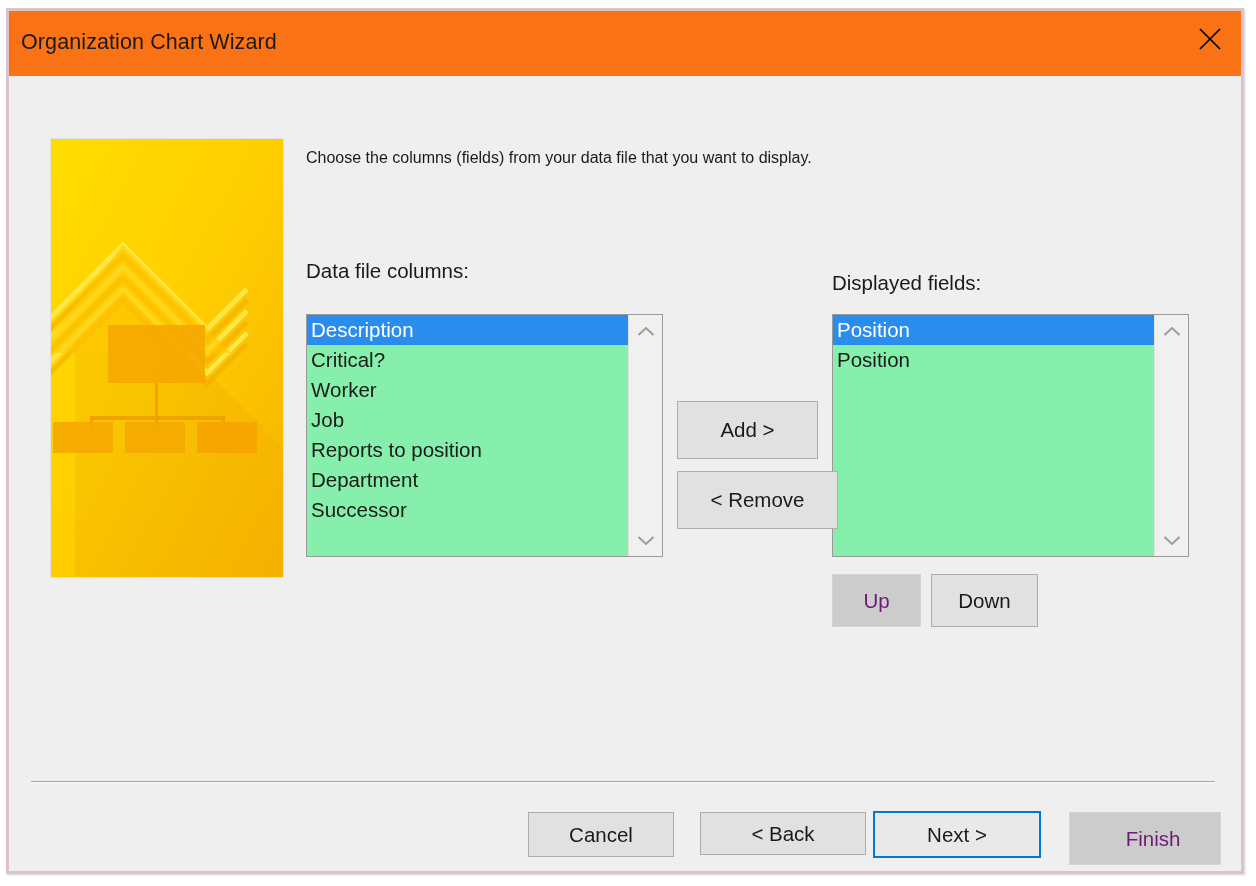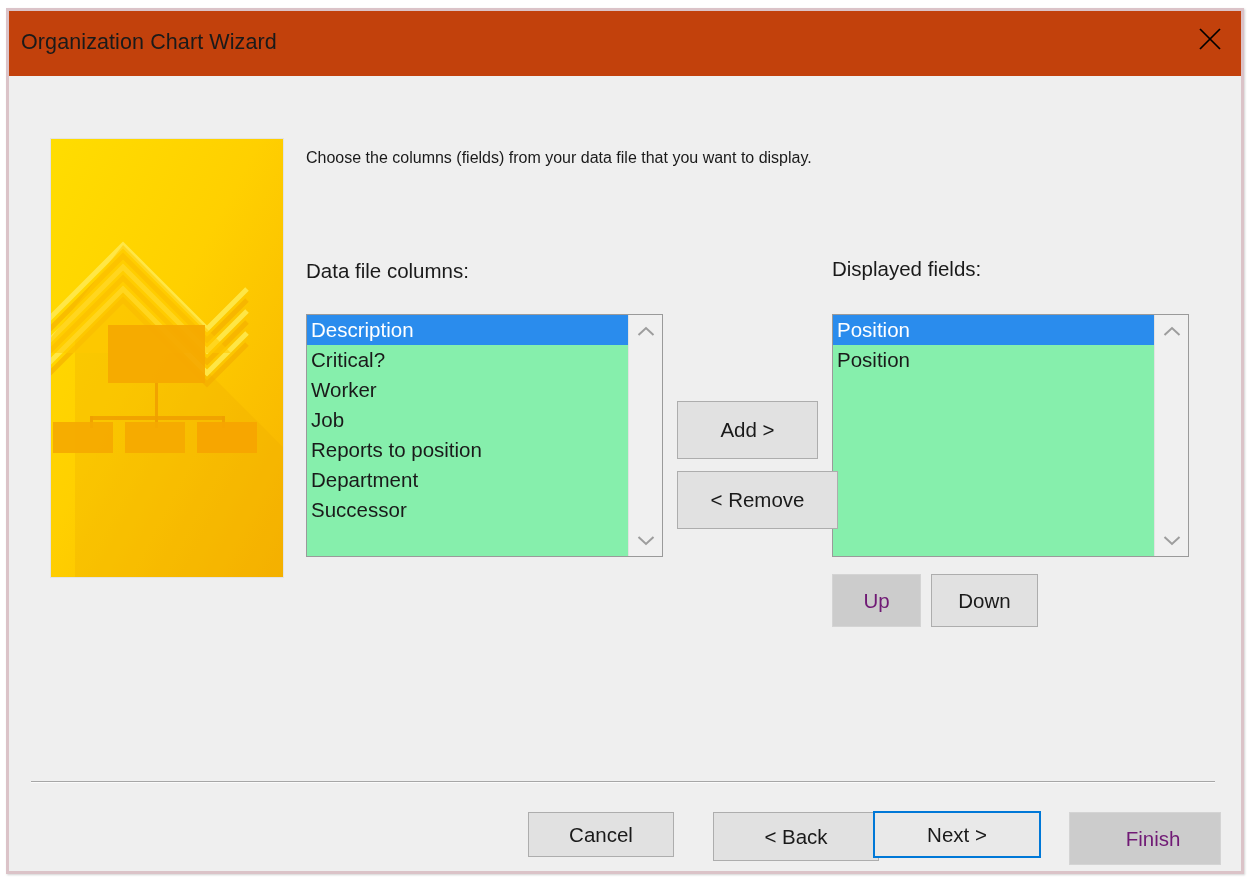--- a/index.html
+++ b/index.html
@@ -26,21 +26,21 @@
     background: #efefef;
     box-shadow: 1px 1px 2px rgba(0,0,0,0.18);
   }
 
   
   #title-bar {
     position: absolute;
     left: 0; top: 0;
     width: 100%;
     height: 65px;
-    background: #c2410c;
+    background: #f97316;
     box-sizing: border-box;
   }
   #window-title {
     position: absolute;
     left: 12px;
     top: 19px;
     font-size: 21.5px;
     color: #1a1a1a;
     letter-spacing: 0.1px;
     white-space: nowrap;
@@ -92,21 +92,21 @@
   }
 
   
   .field-label {
     position: absolute;
     font-size: 20.5px;
     color: #1a1a1a;
     white-space: nowrap;
   }
   #data-columns-label { left: 297px; top: 183px; }
-  #displayed-fields-label { left: 823px; top: 181px; }
+  #displayed-fields-label { left: 823px; top: 195px; }
 
   
   .listbox {
     position: absolute;
     box-sizing: border-box;
     border: 1px solid #9a9a9a;
     background: #86efac;
     display: flex;
     overflow: hidden;
   }
@@ -194,21 +194,21 @@
     position: absolute;
     left: 22px;
     top: 705px;
     width: 1184px;
     height: 2px;
     border-top: 1px solid #a6a6a6;
     border-bottom: 1px solid #fbfbfb;
     box-sizing: border-box;
   }
   #cancel-button { left: 519px; top: 736px; width: 146px; height: 45px; }
-  #back-button   { left: 691px; top: 736px; width: 166px; height: 49px; margin-left: 13px; }
+  #back-button   { left: 691px; top: 736px; width: 166px; height: 43px; }
   #next-button   { left: 864px; top: 735px; width: 168px; height: 47px; }
   #finish-button { left: 1060px; top: 736px; width: 152px; height: 53px; padding-left: 16px; }
 </style>
 </head>
 <body>
 
 <div id="wizard-window">
 
   <div id="title-bar">
     <div id="window-title">Organization Chart Wizard</div>

